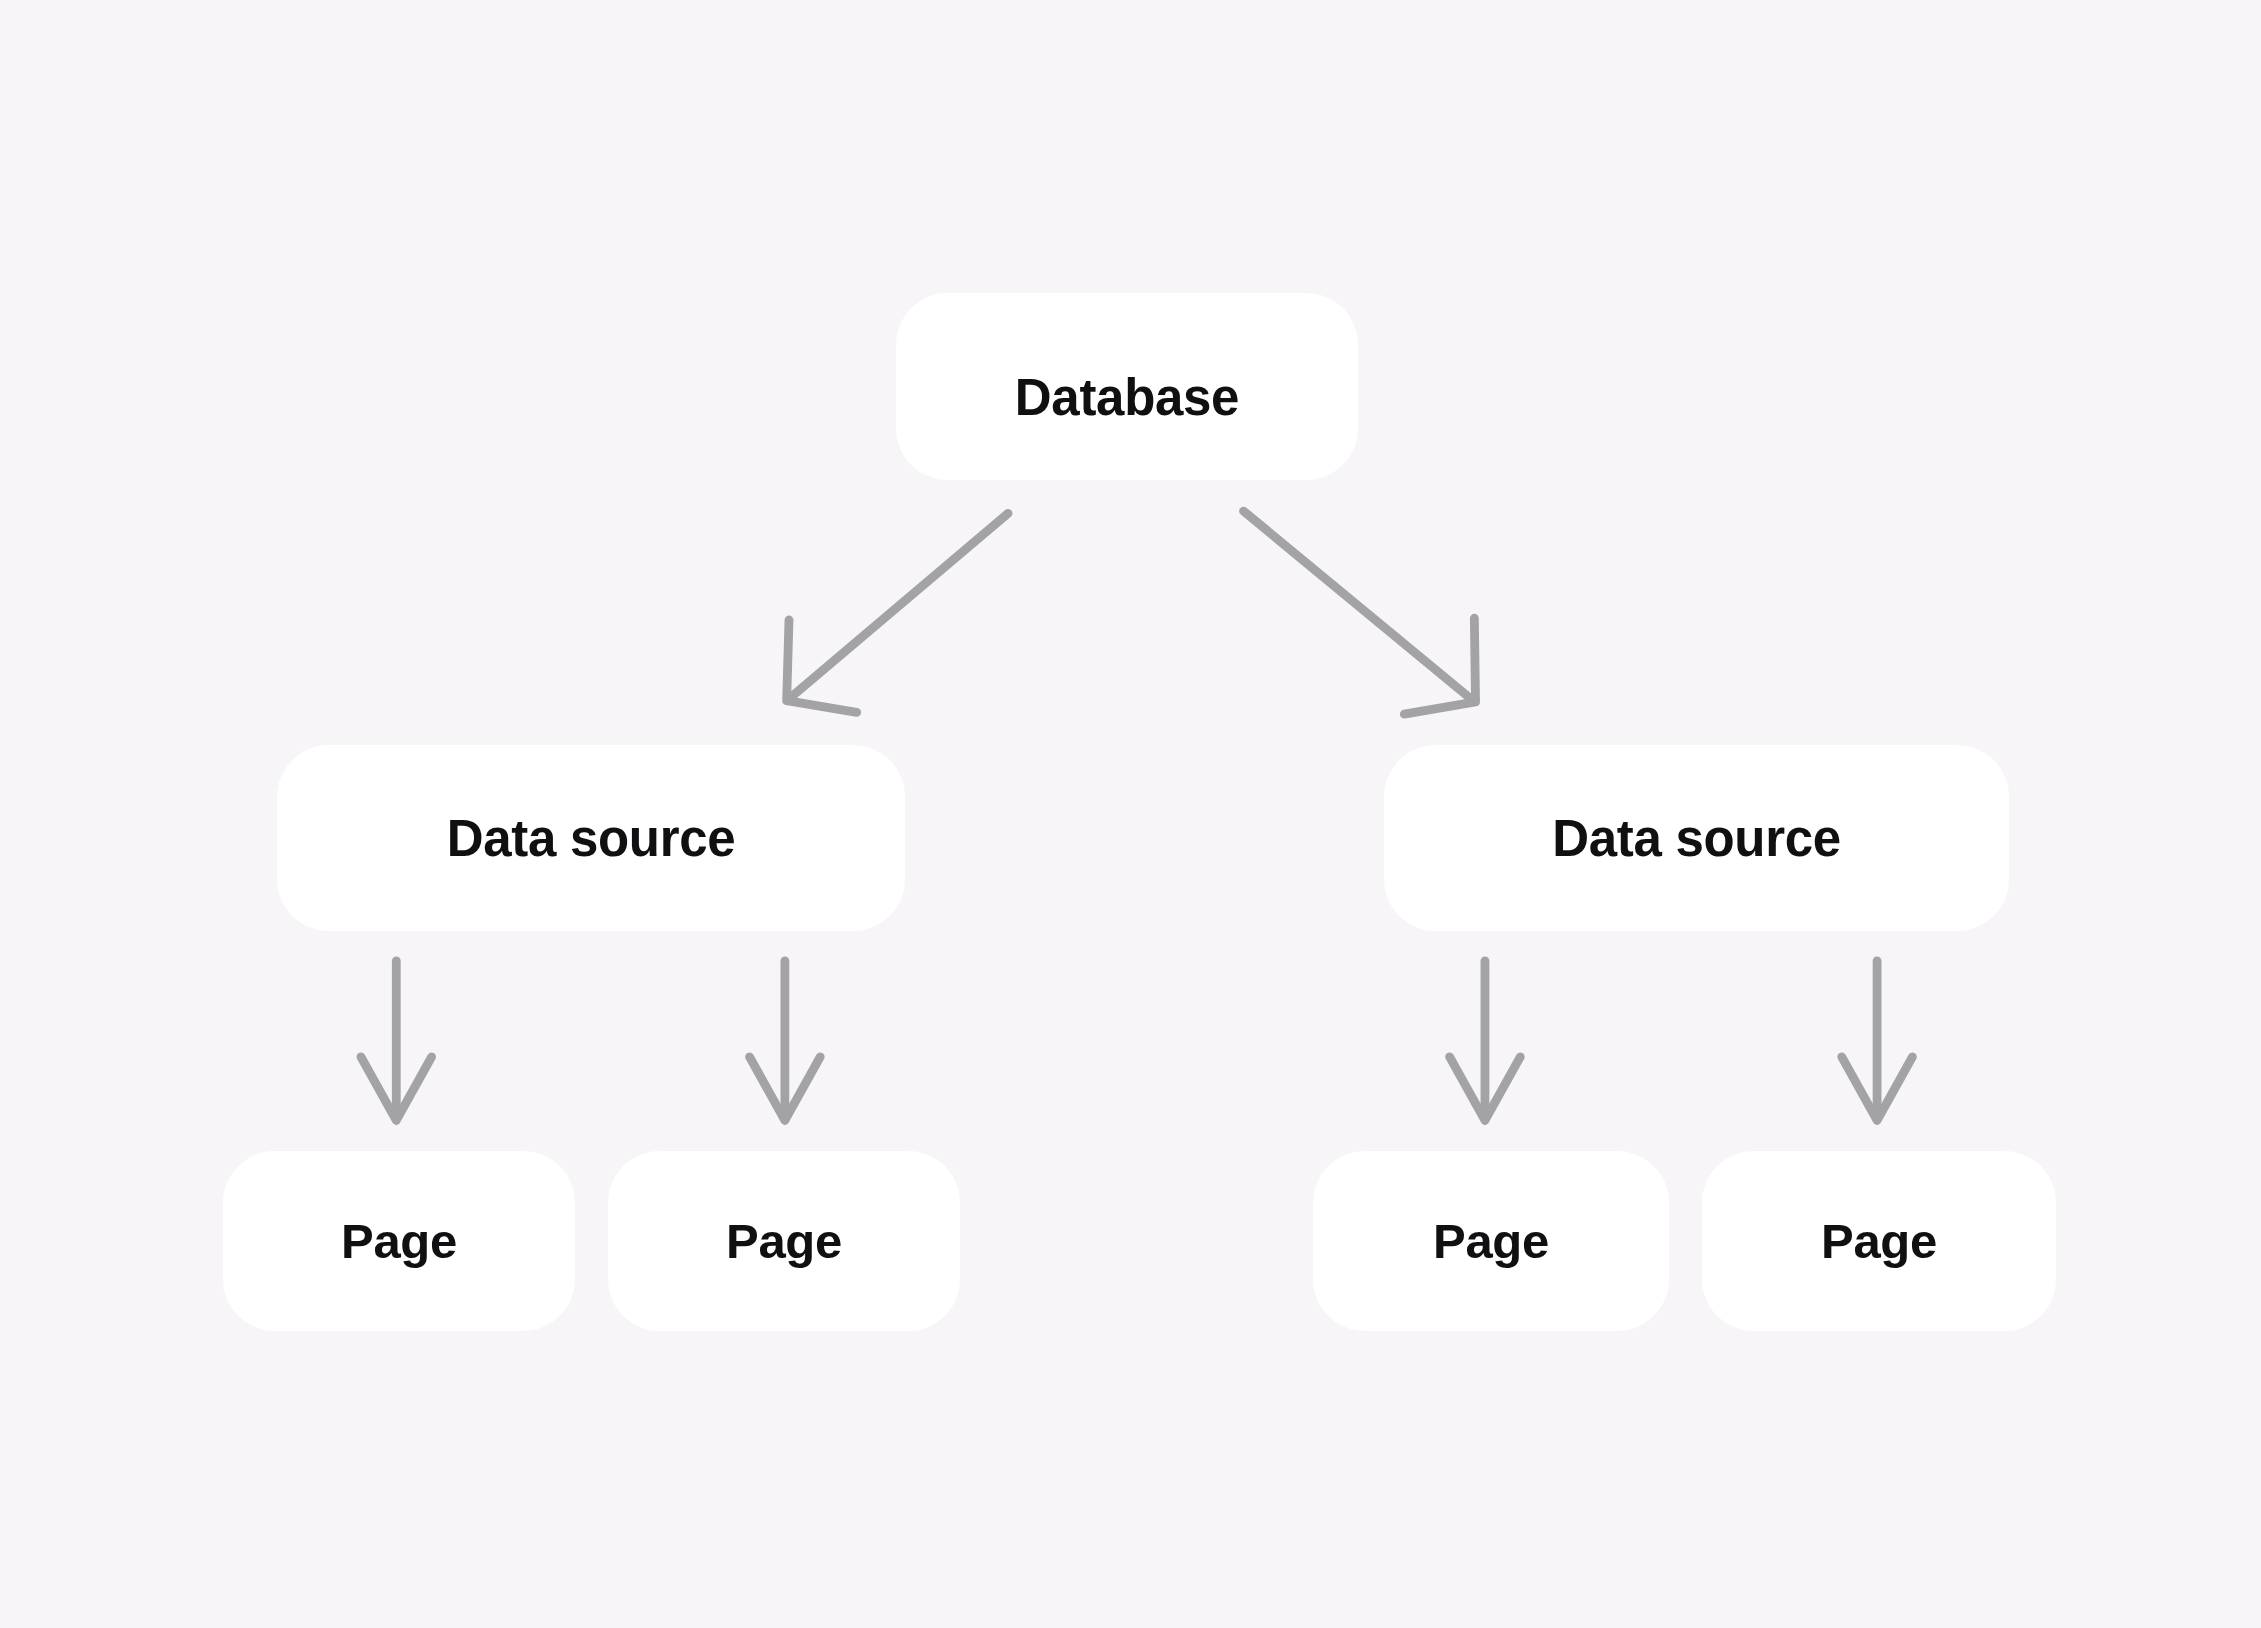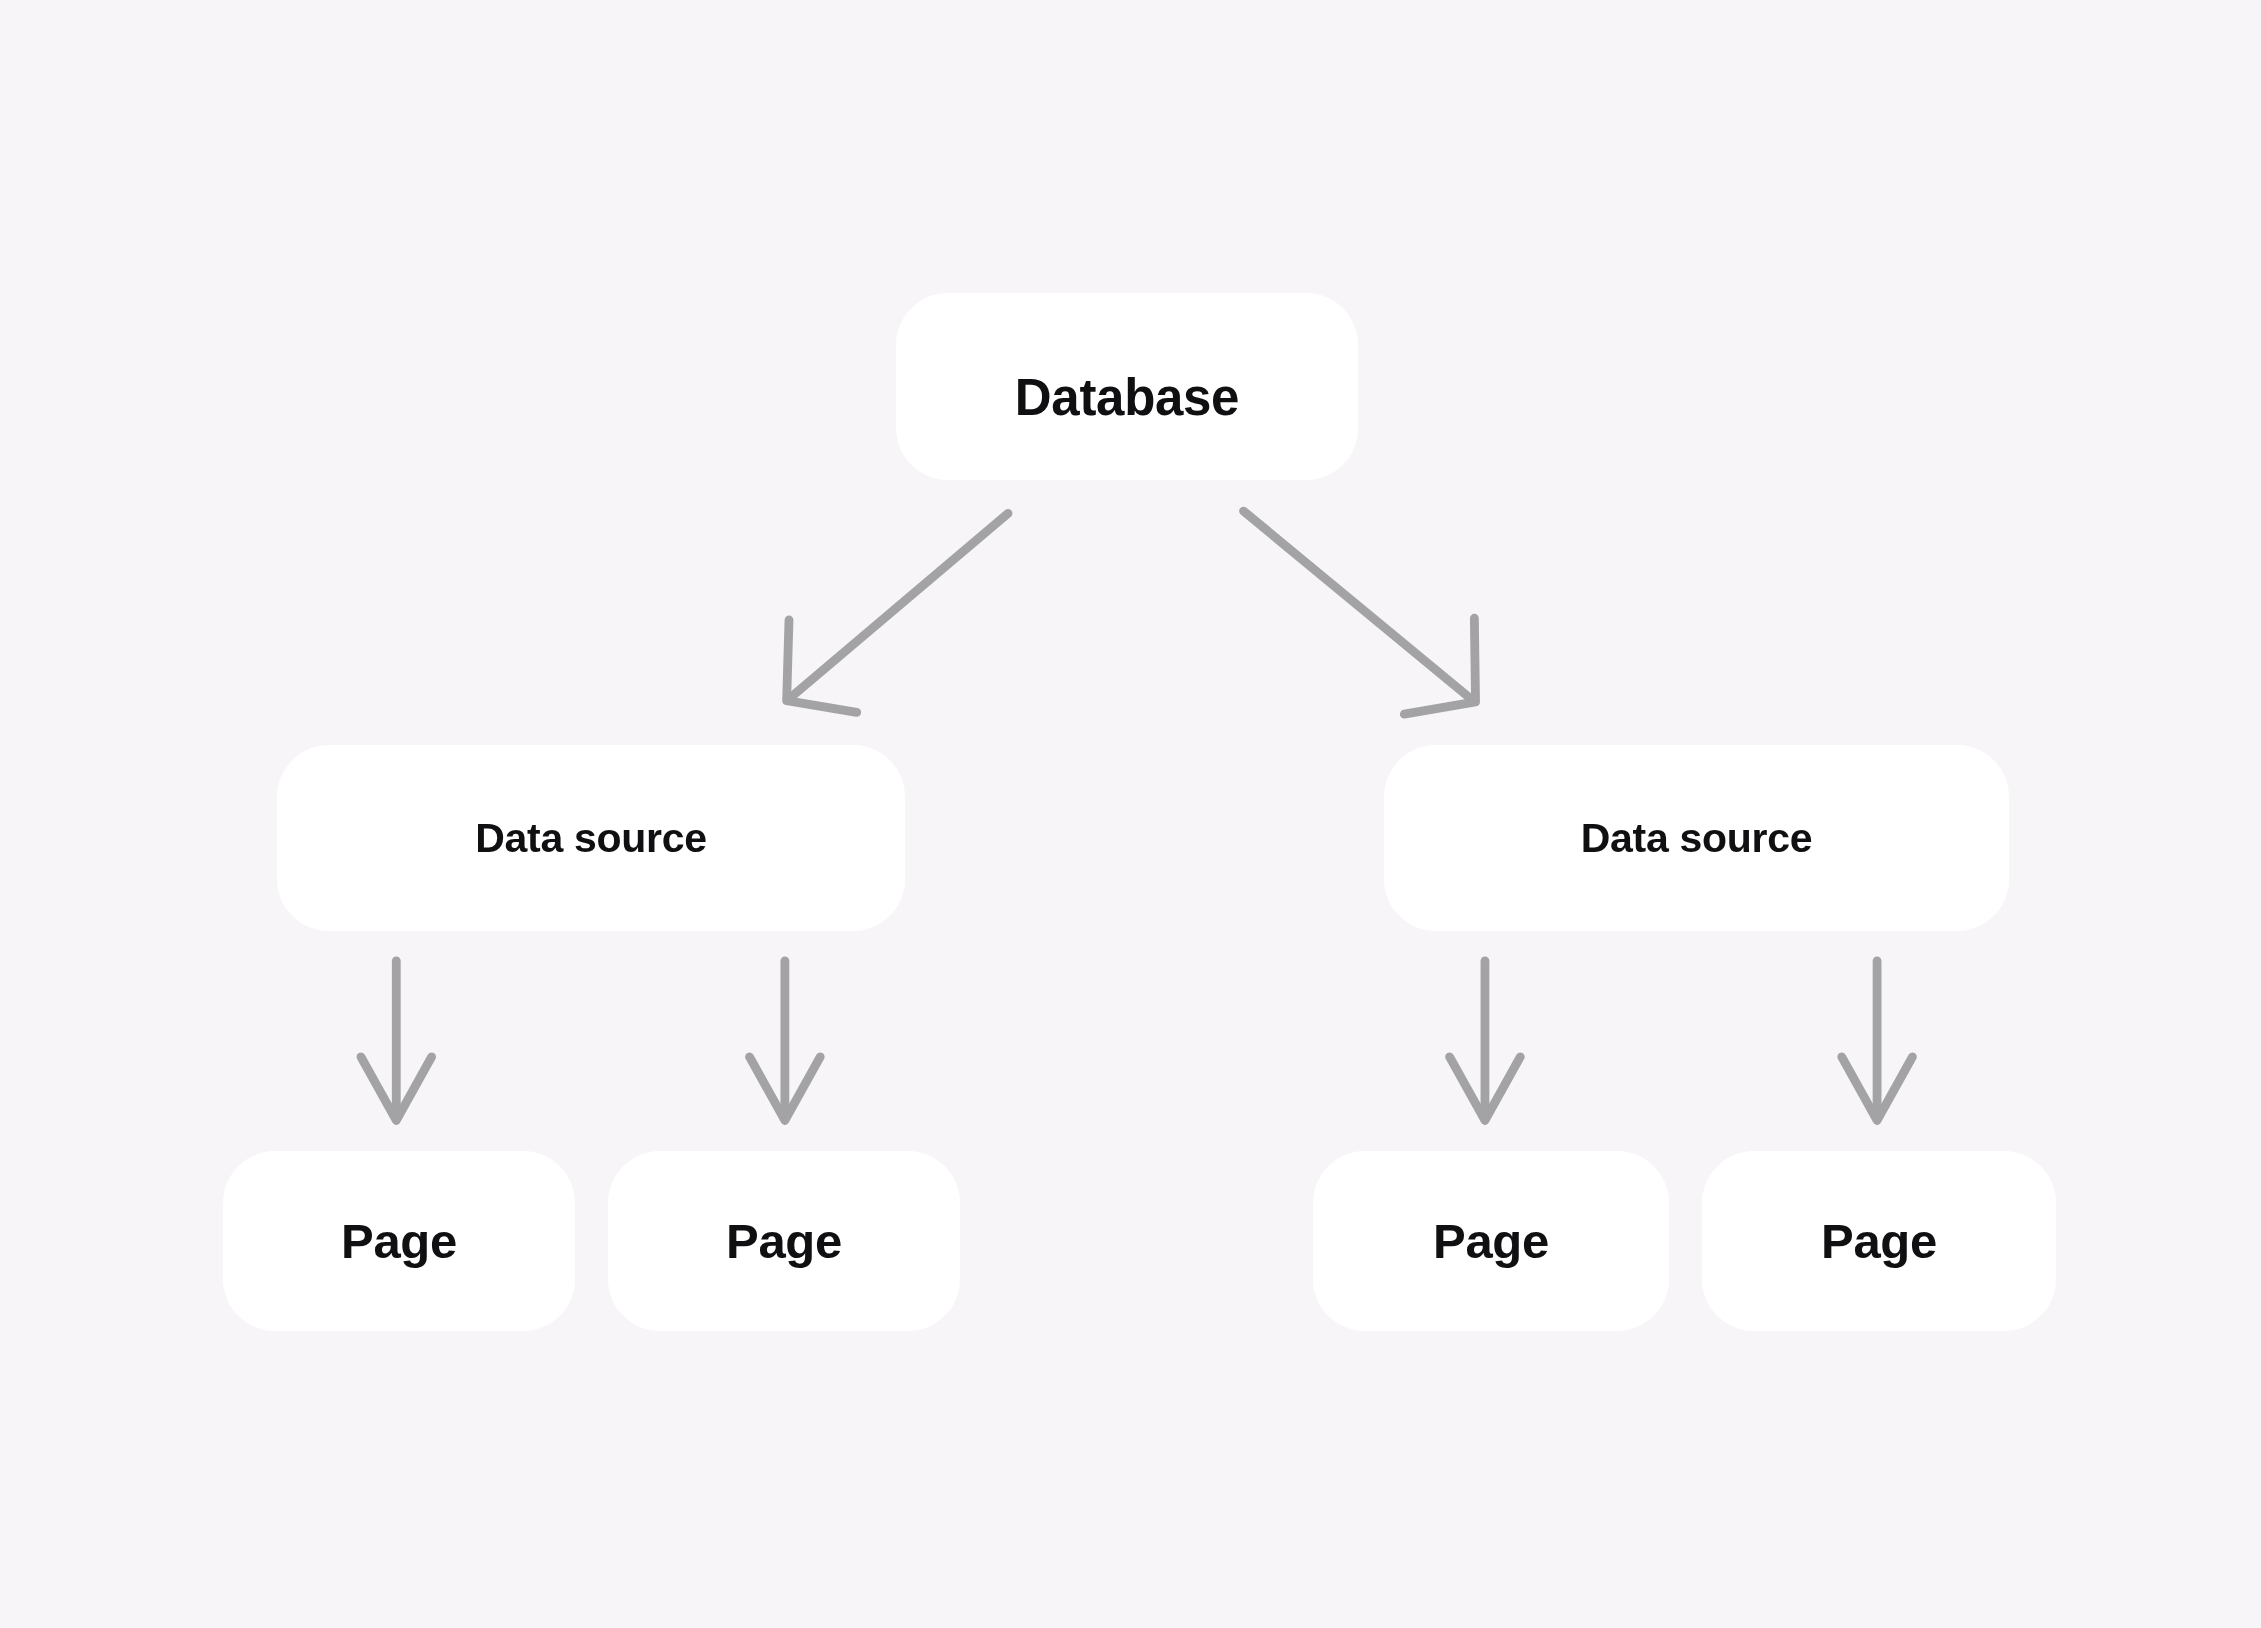--- a/index.html
+++ b/index.html
@@ -61,21 +61,21 @@
   }
   .node-datasource-left {
     left: 277px;
     width: 628px;
   }
   .node-datasource-right {
     left: 1384px;
     width: 625px;
   }
   .node-datasource .node-label {
-    font-size: 41px;
+    font-size: 51px;
   }
   
   .node-page {
     top: 1151px;
     height: 180px;
   }
   .node-page-1 { left: 223px;  width: 352px; }
   .node-page-2 { left: 608px; width: 352px; }
   .node-page-3 { left: 1313px; width: 356px; }
   .node-page-4 { left: 1702px; width: 354px; }

